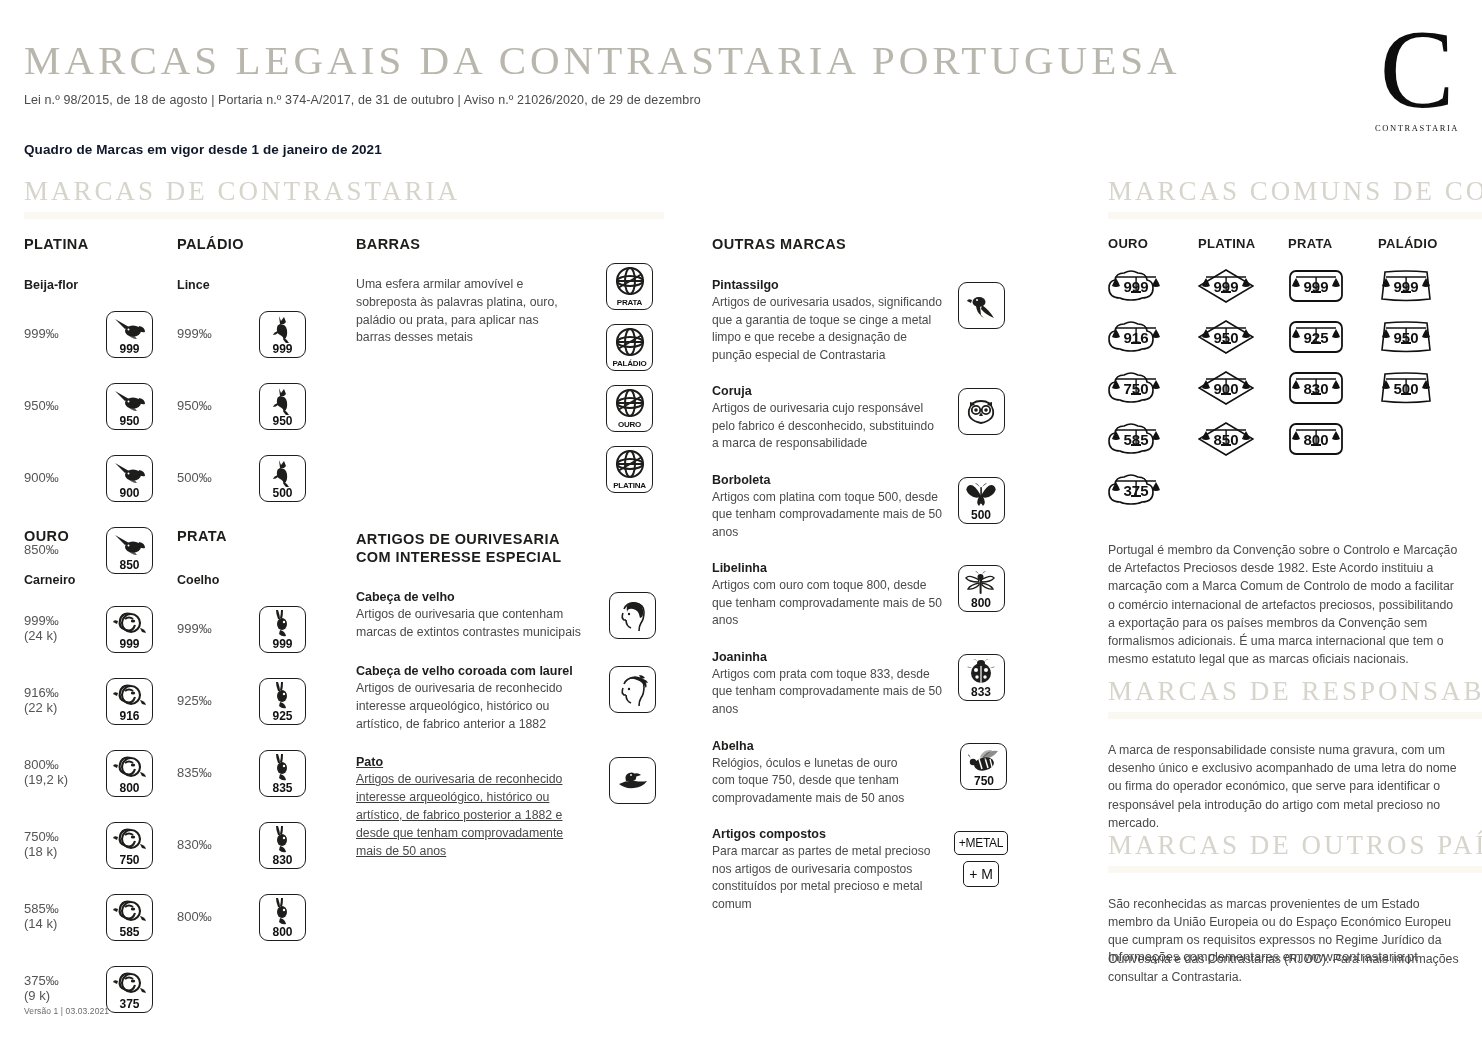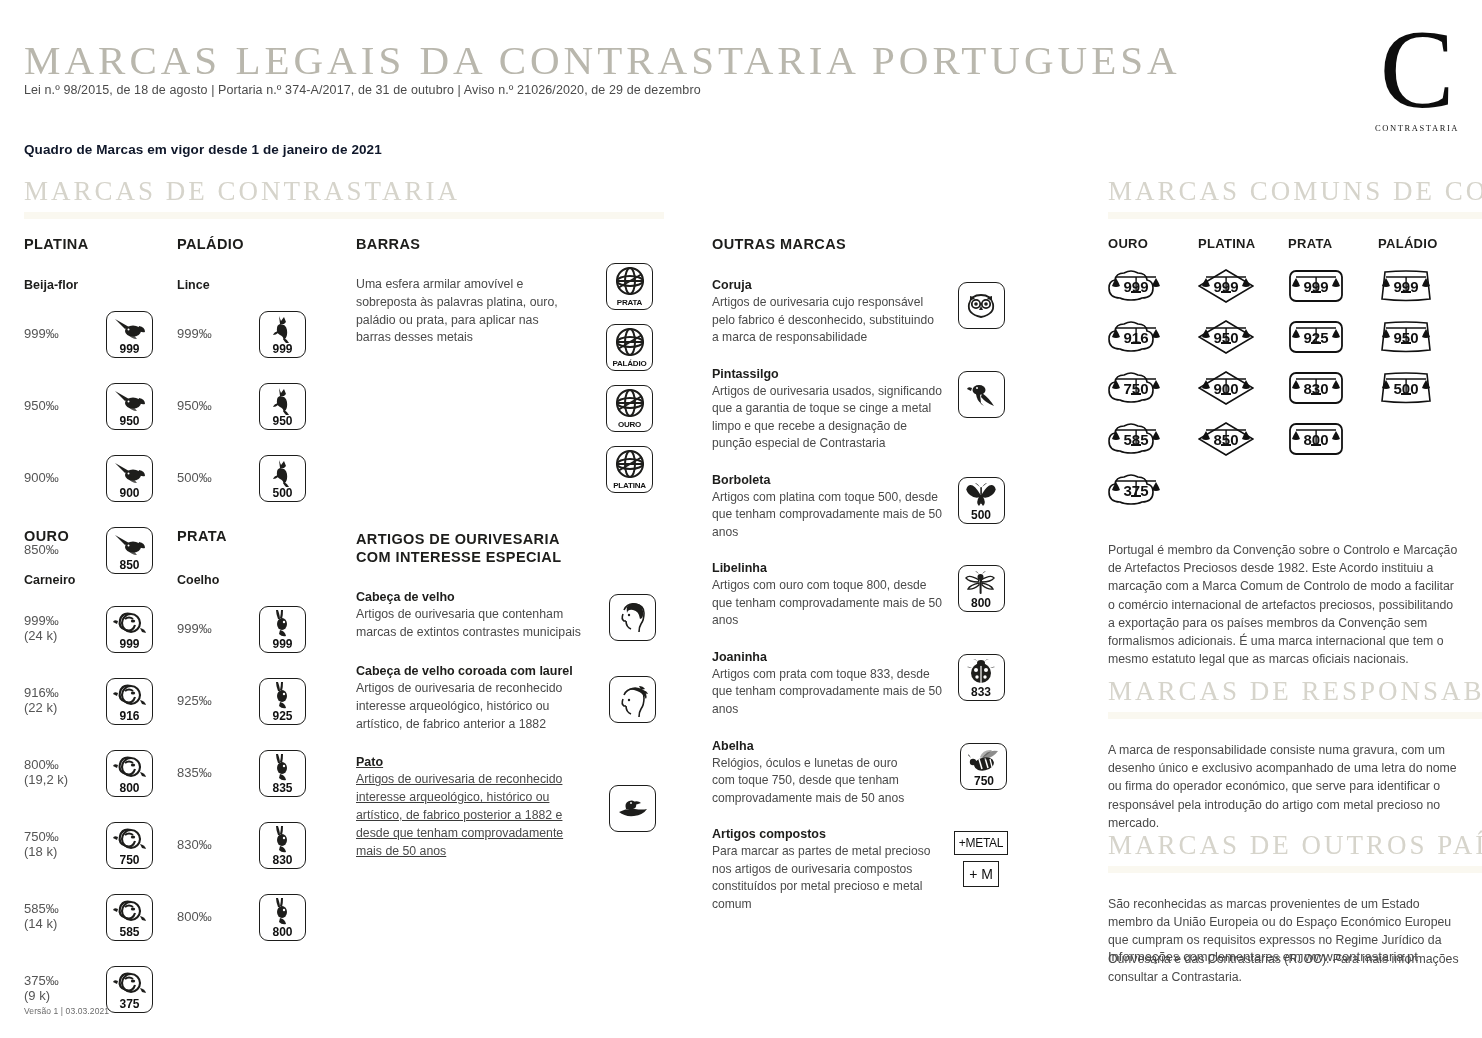--- a/index.html
+++ b/index.html
@@ -18,21 +18,21 @@
   .masthead{position:absolute;left:24px;top:40px;width:1200px;}
   .main-title{
     font-family:"Liberation Serif", serif;
     font-size:41px;line-height:1;
     letter-spacing:4.0px;
     color:#b9b7ad;
     font-weight:400;
     white-space:nowrap;
   }
   .subtitle{
-    margin-top:2px;
+    margin-top:12px;
     font-size:12.5px;letter-spacing:.1px;color:#4a4a4a;font-weight:400;
   }
   .quadro{
     position:absolute;left:24px;top:142px;
     font-size:13.5px;font-weight:bold;color:#0f172a;letter-spacing:.1px;
   }
 
   
   .logo{position:absolute;left:1362px;top:18px;width:110px;text-align:center;}
   .logo .c{
@@ -81,21 +81,21 @@
   }
   .badge .word{
     font-size:8px;font-weight:bold;color:#111;line-height:1;letter-spacing:-.2px;
     position:relative;z-index:2;
   }
   .badge.no-num .art{top:0;height:100%;}
   .badge.tall-art .art{top:1px;height:32px;}
 
   
   .mbadge{
-    border:1.5px solid #1d1d1b;border-radius:0;
+    border:1.5px solid #1d1d1b;border-radius:5px;
     display:inline-flex;align-items:center;justify-content:center;
     font-size:12.5px;color:#111;box-sizing:border-box;background:#fff;
     font-family:"Liberation Sans", sans-serif;
   }
 
   
   .ccm{width:56px;height:34px;position:relative;}
   .ccm svg{display:block;}
 
   
@@ -103,21 +103,21 @@
 
   .footer-left{position:absolute;left:24px;top:1006px;font-size:8.5px;color:#6b6b6b;letter-spacing:.1px;}
   .footer-right{position:absolute;left:1108px;top:949px;font-size:13px;color:#4a4a4a;}
 
   .para{font-size:12.3px;line-height:1.48;color:#4a4a4a;}
   .item-block{margin-bottom:17px;}
   .om-row{display:flex;justify-content:space-between;align-items:flex-start;}
   .om-text{width:230px;}
   .om-icon{width:62px;display:flex;flex-direction:column;align-items:center;gap:6px;padding-top:4px;}
 
-  .sp-row{display:flex;justify-content:space-between;align-items:center;}
+  .sp-row{display:flex;justify-content:space-between;align-items:flex-start;}
   .sp-text{width:225px;}
   .sp-icon{width:60px;display:flex;justify-content:flex-end;padding-top:2px;}
 
   .bar-col{display:flex;flex-direction:column;gap:14px;align-items:center;}
 
   .ccm-grid{display:flex;gap:0;}
   .ccm-col{width:90px;}
   .ccm-col .hd{font-size:13px;font-weight:bold;color:#1d1d1b;letter-spacing:.3px;margin-bottom:18px;}
   .ccm-col .cell{height:51px;display:flex;align-items:flex-start;}
 </style>
@@ -676,60 +676,60 @@
           </div>
         </div>
       </div>
   </div>
 
   <div class="blk" style="left:712px;top:236px;width:300px;">
     <div class="coltitle">OUTRAS MARCAS</div>
     <div style="margin-top:26px;" id="outras-list">
         <div class="item-block om-row" style="margin-bottom: 20px;">
           <div class="om-text">
-            <div class="sub-name">Coruja</div>
-            <div class="body-txt small">Artigos de ourivesaria cujo responsável pelo fabrico é desconhecido, substituindo a marca de responsabilidade</div>
-          </div>
-          <div class="om-icon">
-            <div class="badge no-num">
-              <div class="art">
-                <svg width="32" height="28" viewBox="0 0 32 28">
-                  <g fill="none" stroke="#1d1d1b" stroke-width="1.8">
-                    <path d="M16 3 q-10 0-12 9 q-2 10 12 13 q14-3 12-13 q-2-9-12-9z"></path>
-                    <circle cx="11" cy="12" r="4.2"></circle>
-                    <circle cx="21" cy="12" r="4.2"></circle>
-                  </g>
-                  <g fill="#1d1d1b">
-                    <circle cx="11" cy="12" r="1.8"></circle>
-                    <circle cx="21" cy="12" r="1.8"></circle>
-                    <path d="M16 14 l2 4 l-4 0z"></path>
-                    <path d="M5 4 q3 0 5 3 l-5 1z"></path>
-                    <path d="M27 4 q-3 0-5 3 l5 1z"></path>
-                  </g>
-                </svg>
-              </div>
-            </div>
-          </div>
-        </div>
-        <div class="item-block om-row" style="margin-bottom: 20px;">
-          <div class="om-text">
             <div class="sub-name">Pintassilgo</div>
             <div class="body-txt small">Artigos de ourivesaria usados, significando que a garantia de toque se cinge a metal limpo e que recebe a designação de punção especial de Contrastaria</div>
           </div>
           <div class="om-icon">
             <div class="badge no-num">
               <div class="art">
                 <svg width="30" height="30" viewBox="0 0 30 30">
                   <g fill="#1d1d1b">
                     <ellipse cx="13" cy="11" rx="6.5" ry="5"></ellipse>
                     <path d="M6 9 q-4-2-5 1 l4 2z"></path>
                     <path d="M16 14 q7 5 12 13 q-8-3-13-9z"></path>
                     <path d="M10 15 q1 7 5 9 l-1-9z"></path>
                     <path d="M13 22 q2 4 5 5"></path>
                     <circle cx="11" cy="9" r="1" fill="#fff"></circle>
+                  </g>
+                </svg>
+              </div>
+            </div>
+          </div>
+        </div>
+        <div class="item-block om-row" style="margin-bottom: 20px;">
+          <div class="om-text">
+            <div class="sub-name">Coruja</div>
+            <div class="body-txt small">Artigos de ourivesaria cujo responsável pelo fabrico é desconhecido, substituindo a marca de responsabilidade</div>
+          </div>
+          <div class="om-icon">
+            <div class="badge no-num">
+              <div class="art">
+                <svg width="32" height="28" viewBox="0 0 32 28">
+                  <g fill="none" stroke="#1d1d1b" stroke-width="1.8">
+                    <path d="M16 3 q-10 0-12 9 q-2 10 12 13 q14-3 12-13 q-2-9-12-9z"></path>
+                    <circle cx="11" cy="12" r="4.2"></circle>
+                    <circle cx="21" cy="12" r="4.2"></circle>
+                  </g>
+                  <g fill="#1d1d1b">
+                    <circle cx="11" cy="12" r="1.8"></circle>
+                    <circle cx="21" cy="12" r="1.8"></circle>
+                    <path d="M16 14 l2 4 l-4 0z"></path>
+                    <path d="M5 4 q3 0 5 3 l-5 1z"></path>
+                    <path d="M27 4 q-3 0-5 3 l5 1z"></path>
                   </g>
                 </svg>
               </div>
             </div>
           </div>
         </div>
         <div class="item-block om-row" style="margin-bottom: 20px;">
           <div class="om-text">
             <div class="sub-name">Borboleta</div>
             <div class="body-txt small">Artigos com platina com toque 500, desde que tenham comprovadamente mais de 50 anos</div>

